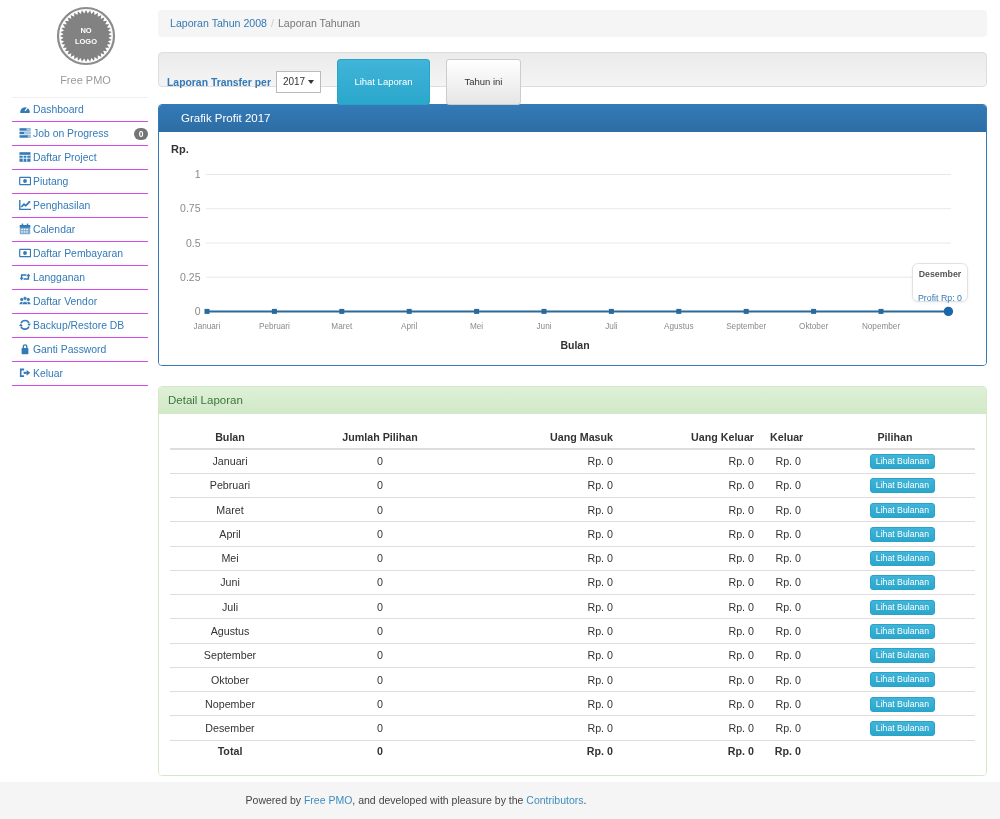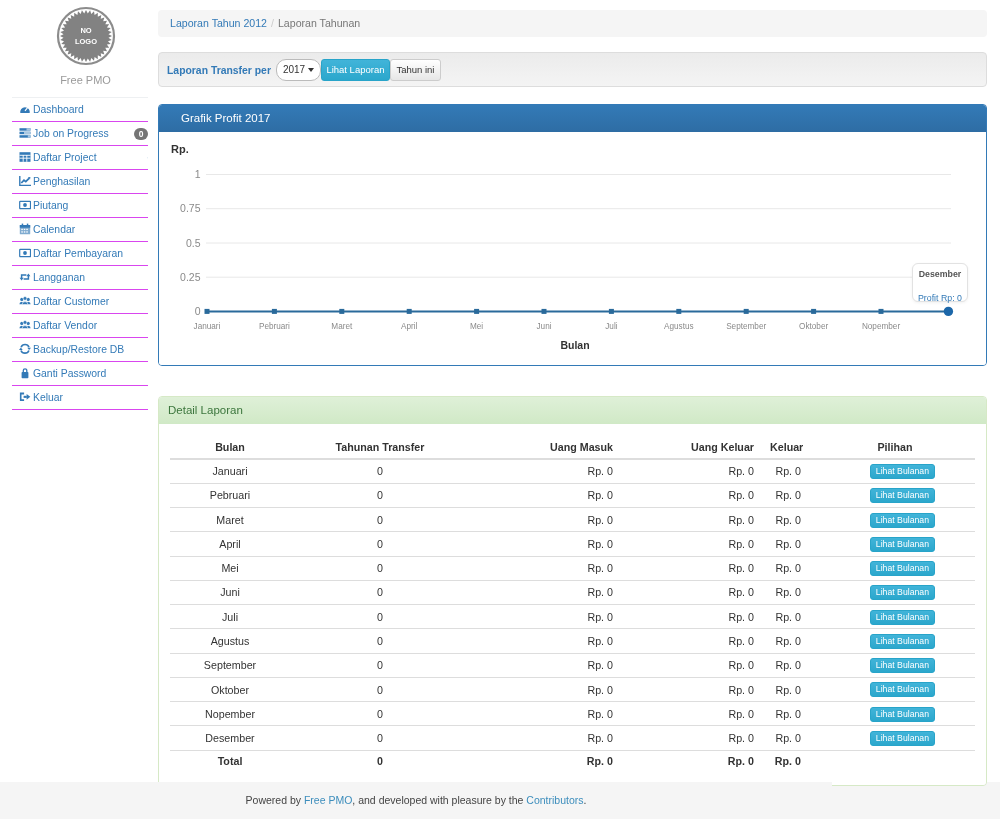--- a/index.html
+++ b/index.html
@@ -16,29 +16,29 @@
 .menu li .txt { font-size:10.4px; }
 .badge0 { position:absolute; right:11px; top:5.5px; width:14px; height:12px; background:#757575; border-radius:6.5px; color:#fff; font-size:8.5px; text-align:center; line-height:12px; font-weight:bold; }
 .chev { position:absolute; right:8px; top:0px; color:#337ab7; font-size:11px; }
 .content { position:absolute; left:148px; top:0; width:852px; height:782px; background:#fff; }
 .inner { padding:10px 13px 0 10px; }
 .breadcrumb { background:#f5f5f5; border-radius:4px; height:27px; line-height:27px; padding-left:12px; color:#777; font-size:10.6px; }
 .breadcrumb a { color:#337ab7; }
 .breadcrumb .sep { color:#ccc; padding:0 4px; }
 .formbar { margin-top:15px; background:linear-gradient(#ebebeb, #f4f4f4); border:1px solid #ddd; border-radius:4px; height:33px; }
 .formbar .lbl { color:#337ab7; font-weight:bold; font-size:10.4px; margin:0 0 0 8px; display:inline-block; vertical-align:middle; }
-.sel { display:inline-block; vertical-align:middle; width:37px; height:20px; background:#fff; border:1px solid #bbb; border-radius:10px; position:relative; line-height:20px; padding-left:6px; font-size:10px; color:#333; margin-left:5px; }
+.sel { display:inline-block; vertical-align:middle; width:37px; height:20px; background:#fff; border:1px solid #bbb; border-radius:0; position:relative; line-height:20px; padding-left:6px; font-size:10px; color:#333; margin-left:5px; }
 .sel:after { content:""; position:absolute; right:6px; top:8px; border-left:3.5px solid transparent; border-right:3.5px solid transparent; border-top:4px solid #333; }
-.btn { display:inline-block; vertical-align:middle; height:20px; line-height:20px; border-radius:3px; font-size:9.5px; padding:0; text-align:center; margin-left:0; }
+.btn { display:inline-block; vertical-align:middle; height:20px; line-height:20px; border-radius:3px; font-size:9.5px; padding:12px; text-align:center; margin-left:16px; }
 .btn-info { background:linear-gradient(#41b4d9, #2ba7cc); border:1px solid #28a4c9; color:#fff; width:67px; }
 .btn-default { background:linear-gradient(#fff, #e6e6e6); border:1px solid #ccc; color:#333; width:49px; }
 .panel { margin-top:17px; border-radius:4px; }
 .panel-primary { border:1px solid #337ab7; }
 .panel-primary .phead { background:linear-gradient(#337ab7, #2e6da4); color:#fff; height:27px; line-height:27px; padding-left:22px; font-size:11.5px; border-radius:3px 3px 0 0; }
-.panel-success { border:1px solid #d6e9c6; margin-top:30px; }
+.panel-success { border:1px solid #d6e9c6; margin-top:20px; }
 .panel-success .phead { background:linear-gradient(#dff0d8, #d0e9c6); color:#3c763d; height:27px; line-height:27px; padding-left:9px; font-size:11.5px; border-radius:3px 3px 0 0; }
 .pbody { background:#fff; border-radius:0 0 3px 3px; position:relative; }
 .chartbody { height:233px; }
 .tooltip { position:absolute; left:753px; top:131px; width:54px; height:32px; background:#fff; border:1px solid #e2e2e2; border-radius:6px; box-shadow:0 1px 3px rgba(0,0,0,.06); text-align:center; padding-top:5px; }
 .tooltip .t1 { font-weight:bold; color:#555; font-size:8.8px; }
 .tooltip .t2 { color:#337ab7; font-size:8.8px; margin-top:14px; }
 table.rpt { border-collapse:collapse; table-layout:fixed; width:805px; margin:12.5px auto 0 auto; font-size:10.7px; }
 table.rpt th { font-weight:bold; border-bottom:2px solid #ddd; padding:4px 8px; line-height:13px; }
 table.rpt td { border-top:1px solid #ddd; padding:3.8px 8px; line-height:14px; }
 table.rpt tr:first-child td { border-top:none; }
@@ -76,28 +76,28 @@
               <rect x="8.8" y="8.2" width="2.7" height="2.5" fill="#a8c8e2"></rect>
             </svg></span><span class="txt">Job on Progress</span><span class="badge0">0</span></li>
       <li><span class="ic"><svg width="12" height="12" viewBox="0 0 12 12">
               <rect x="0.5" y="1.2" width="11" height="9.6" fill="#337ab7"></rect>
               <line x1="4.2" y1="4" x2="4.2" y2="10.8" stroke="#fff" stroke-width="0.9"></line>
               <line x1="7.8" y1="4" x2="7.8" y2="10.8" stroke="#fff" stroke-width="0.9"></line>
               <line x1="0.5" y1="4.3" x2="11.5" y2="4.3" stroke="#fff" stroke-width="0.9"></line>
               <line x1="0.5" y1="7.2" x2="11.5" y2="7.2" stroke="#fff" stroke-width="0.9"></line>
             </svg></span><span class="txt">Daftar Project</span><span class="chev">‹</span></li>
       <li><span class="ic"><svg width="12" height="12" viewBox="0 0 12 12">
+              <rect x="0.7" y="2.4" width="10.8" height="7.2" fill="none" stroke="#337ab7" stroke-width="1.2" rx="0.5"></rect>
+              <circle cx="6" cy="6" r="1.9" fill="#337ab7"></circle>
+            </svg></span><span class="txt">Piutang</span></li>
+      <li><span class="ic"><svg width="12" height="12" viewBox="0 0 12 12">
               <path d="M0.8,1 V10.4 H12" stroke="#337ab7" stroke-width="1.4" fill="none"></path>
               <path d="M2.3,8 L5,5.2 L6.8,6.6 L10,3.4" stroke="#337ab7" stroke-width="1.8" fill="none"></path>
               <path d="M8.8,2.3 L11.4,2 L11.1,4.6 z" fill="#337ab7"></path>
             </svg></span><span class="txt">Penghasilan</span></li>
-      <li><span class="ic"><svg width="12" height="12" viewBox="0 0 12 12">
-              <rect x="0.7" y="2.4" width="10.8" height="7.2" fill="none" stroke="#337ab7" stroke-width="1.2" rx="0.5"></rect>
-              <circle cx="6" cy="6" r="1.9" fill="#337ab7"></circle>
-            </svg></span><span class="txt">Piutang</span></li>
       <li><span class="ic"><svg width="12" height="12" viewBox="0 0 12 12">
               <rect x="0.8" y="2" width="10.4" height="9.2" fill="#7fabd0" rx="0.5"></rect>
               <rect x="0.8" y="2" width="10.4" height="2.7" fill="#337ab7"></rect>
               <rect x="2.7" y="0.6" width="1.5" height="2.3" fill="#337ab7"></rect>
               <rect x="7.8" y="0.6" width="1.5" height="2.3" fill="#337ab7"></rect>
               <g fill="#fff">
                 <rect x="2.3" y="5.8" width="1.5" height="1.3"></rect>
                 <rect x="4.8" y="5.8" width="1.5" height="1.3"></rect>
                 <rect x="7.3" y="5.8" width="1.5" height="1.3"></rect>
                 <rect x="2.3" y="8.3" width="1.5" height="1.3"></rect>
@@ -115,49 +115,41 @@
               <path d="M9.4,4.7 V8 H4.6" stroke="#337ab7" stroke-width="1.5" fill="none"></path>
               <path d="M11.4,5.2 h-4 L9.4,2.6 z" fill="#337ab7"></path>
             </svg></span><span class="txt">Langganan</span></li>
       <li><span class="ic"><svg width="12" height="12" viewBox="0 0 12 12">
               <circle cx="2.8" cy="4.4" r="1.6" fill="#337ab7"></circle>
               <path d="M0.4,9.3 a2.4,2.5 0 0 1 4.8,0 z" fill="#337ab7"></path>
               <circle cx="9.2" cy="4.4" r="1.6" fill="#337ab7"></circle>
               <path d="M6.8,9.3 a2.4,2.5 0 0 1 4.8,0 z" fill="#337ab7"></path>
               <circle cx="6" cy="3.4" r="1.9" fill="#337ab7" stroke="#fff" stroke-width="0.6"></circle>
               <path d="M3.1,9.6 a2.9,3 0 0 1 5.8,0 z" fill="#337ab7" stroke="#fff" stroke-width="0.6"></path>
-            </svg></span><span class="txt">Daftar Customer</span></li>
-      <li><span class="ic"><svg width="12" height="12" viewBox="0 0 12 12">
-              <circle cx="2.8" cy="4.4" r="1.6" fill="#337ab7"></circle>
-              <path d="M0.4,9.3 a2.4,2.5 0 0 1 4.8,0 z" fill="#337ab7"></path>
-              <circle cx="9.2" cy="4.4" r="1.6" fill="#337ab7"></circle>
-              <path d="M6.8,9.3 a2.4,2.5 0 0 1 4.8,0 z" fill="#337ab7"></path>
-              <circle cx="6" cy="3.4" r="1.9" fill="#337ab7" stroke="#fff" stroke-width="0.6"></circle>
-              <path d="M3.1,9.6 a2.9,3 0 0 1 5.8,0 z" fill="#337ab7" stroke="#fff" stroke-width="0.6"></path>
             </svg></span><span class="txt">Daftar Vendor</span></li>
       <li><span class="ic"><svg width="12" height="12" viewBox="0 0 12 12">
               <path d="M10,4.3 a4.2,4.2 0 0 0 -7.9,0" stroke="#337ab7" stroke-width="1.6" fill="none"></path>
               <path d="M8.3,4.7 h3.7 l-1.85,2.4 z" fill="#337ab7"></path>
               <path d="M2,7.4 a4.2,4.2 0 0 0 7.9,0" stroke="#337ab7" stroke-width="1.6" fill="none"></path>
               <path d="M0,7 h3.7 L1.85,4.6 z" fill="#337ab7"></path>
             </svg></span><span class="txt">Backup/Restore DB</span></li>
       <li><span class="ic"><svg width="12" height="12" viewBox="0 0 12 12">
               <rect x="2.6" y="5 " width="6.8" height="6.2" fill="#337ab7" rx="0.8"></rect>
               <path d="M4.3,5 V3.6 a1.75,1.8 0 0 1 3.5,0 V5" stroke="#337ab7" stroke-width="1.3" fill="none"></path>
             </svg></span><span class="txt">Ganti Password</span></li>
       <li><span class="ic"><svg width="12" height="12" viewBox="0 0 12 12">
               <path d="M0.9,1.6 h4.2 v1.8 h-2.6 v4.9 h2.6 v1.8 H0.9 z" fill="#337ab7"></path>
               <rect x="4.6" y="4.8" width="3.2" height="2.1" fill="#337ab7"></rect>
               <path d="M7.6,2.9 L11.3,5.85 L7.6,8.8 z" fill="#337ab7"></path>
             </svg></span><span class="txt">Keluar</span></li>
     </ul>
   </div>
   <div class="content">
     <div class="inner">
-      <div class="breadcrumb"><a href="#">Laporan Tahun 2012</a><span class="sep">/</span>Laporan Tahunan</div>
+      <div class="breadcrumb"><a href="#">Laporan Tahun 2008</a><span class="sep">/</span>Laporan Tahunan</div>
       <div class="formbar">
         <span class="lbl" style="margin-top:6px;">Laporan Transfer per</span><span class="sel" style="margin-top:6px;">2017</span><span class="btn btn-info" style="margin-top:6px;">Lihat Laporan</span><span class="btn btn-default" style="margin-top:6px;">Tahun ini</span>
       </div>
       <div class="panel panel-primary">
         <div class="phead">Grafik Profit 2017</div>
         <div class="pbody chartbody">
           <svg width="829" height="233" style="font-family:'Liberation Sans',sans-serif">
               <text x="12" y="21" font-size="11" font-weight="bold" fill="#333">Rp.</text>
 <line x1="47" y1="42.5" x2="792" y2="42.5" stroke="#e8e8e8" stroke-width="1"></line>
 <text x="41.5" y="46.0" font-size="10.5" fill="#8a8a8a" text-anchor="end">1</text>
@@ -209,21 +201,21 @@
                 <col style="width:120px">
                 <col style="width:180px">
                 <col style="width:151px">
                 <col style="width:141px">
                 <col style="width:47px">
                 <col style="width:166px">
               </colgroup>
             <tbody>
                 <tr>
                   <th class="tc">Bulan</th>
-                  <th class="tc">Tahunan Transfer</th>
+                  <th class="tc">Jumlah Pilihan</th>
                   <th class="tr">Uang Masuk</th>
                   <th class="tr">Uang Keluar</th>
                   <th class="tr">Keluar</th>
                   <th class="tc" style="padding-left:14px">Pilihan</th>
                 </tr>
             <tr>
                   <td class="tc">Januari</td>
                   <td class="tc">0</td>
                   <td class="tr">Rp. 0</td>
                   <td class="tr">Rp. 0</td>

